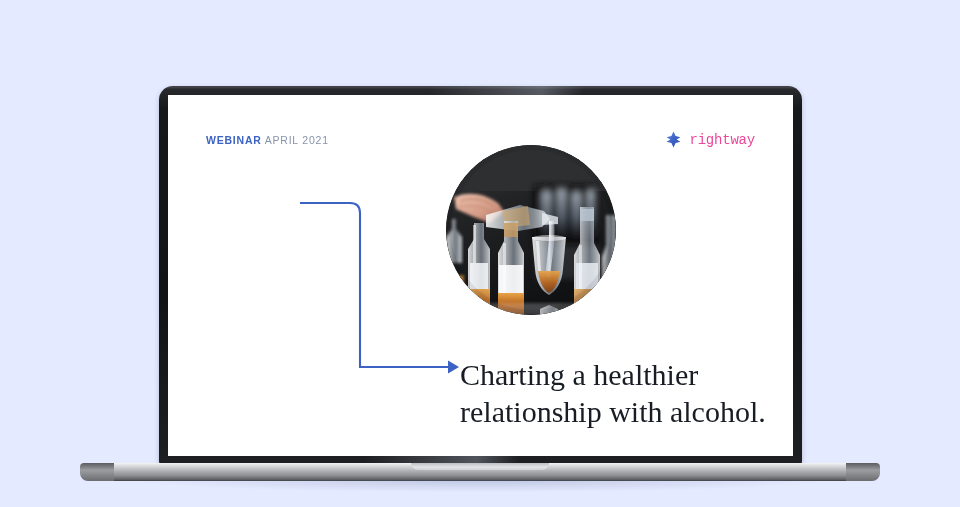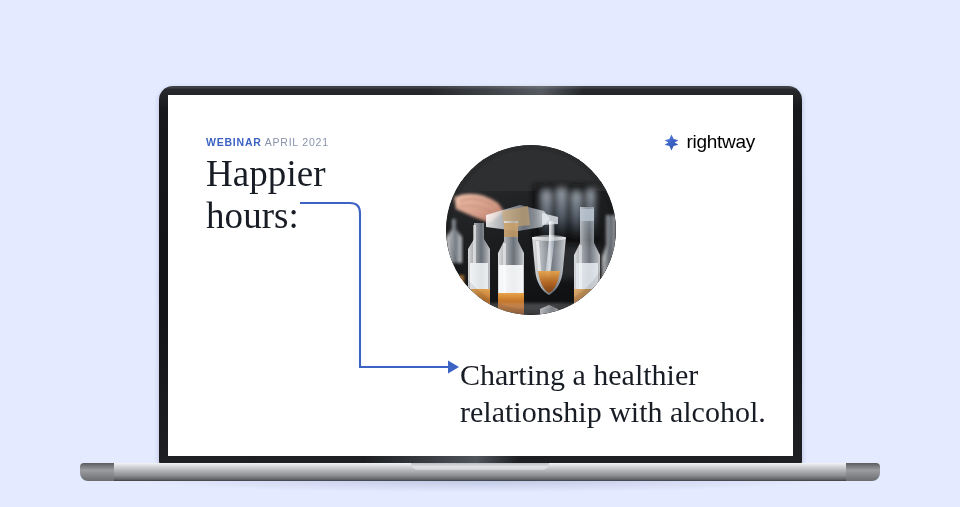--- a/index.html
+++ b/index.html
@@ -101,24 +101,25 @@
     white-space:nowrap;
   }
   #eyebrow-webinar { color:#3c63c4; font-weight:700; }
   #eyebrow-date    { color:#8793ab; font-weight:400; margin-left:3px; }
 
   #logo {
     display:flex; align-items:center; gap:7px;
   }
   #logo-plus-icon { display:block; width:17px; height:17px; }
   #logo-wordmark {
-    font-size:19px;
-    color:#000000;
+    font-size:14px;
+    color:#ec4899;
     letter-spacing:-.015em;
     font-weight:400;
+    font-family:Liberation Mono, monospace;
   }
 
   #headline-stack {
     position:absolute;
     left:38px; top:58px;
     font-family:"Liberation Serif", serif;
     font-size:37px;
     line-height:1.13;
     color:#181c24;
     letter-spacing:.002em;
@@ -185,22 +186,20 @@
               </linearGradient>
             </defs>
             <path d="M8.5 0.6 L10.6 5.0 L15.4 6.3 L11.6 8.5 L15.4 10.7
                      L10.6 12.0 L8.5 16.4 L6.4 12.0 L1.6 10.7 L5.4 8.5
                      L1.6 6.3 L6.4 5.0 Z" fill="url(#plusGrad)"></path>
           </svg>
           <span id="logo-wordmark">rightway</span>
         </div>
       </div>
 
-      <div id="headline-stack">Happier
-hours:</div>
 
       <svg id="connector-arrow" viewBox="0 0 240 190">
         <path d="M2 8 H52 Q62 8 62 18 V172 H150" fill="none" stroke="#3c63c4" stroke-width="2.1" stroke-linecap="butt"></path>
         <path d="M150 165.5 L161 172 L150 178.5 Z" fill="#3c63c4"></path>
       </svg>
 
       <div id="tagline">Charting a healthier
 relationship with alcohol.</div>
 
       <div id="photo-circle">

